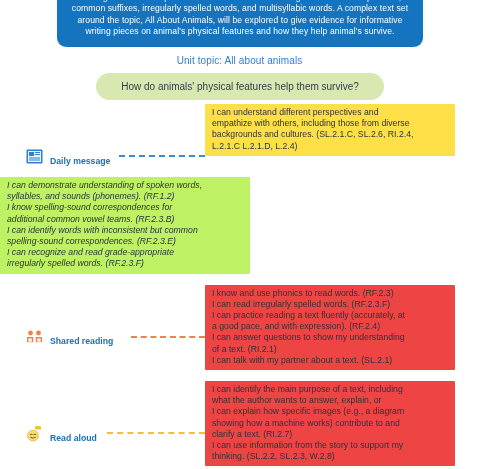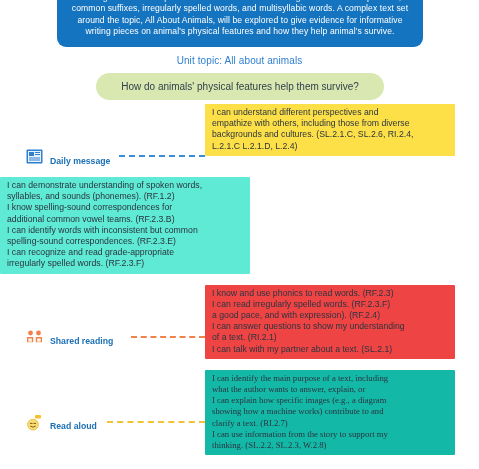--- a/index.html
+++ b/index.html
@@ -135,31 +135,31 @@
   }
   .outcome-line { display: block; }
 
   
   .theme-blue .dash-line { border-top-color: #3a8dd4; }
   .theme-blue .outcome-box { background: #fde047; }
   .theme-blue .row-label { color: #1a6fb5; }
 
   
   .theme-green .dash-line { border-top-color: #7cba40; }
-  .theme-green .outcome-box { background: #5eead4; }
+  .theme-green .outcome-box { background: #bef264; font-style: italic; }
   .theme-green .row-label { color: #1a6fb5; }
 
   
   .theme-orange .dash-line { border-top-color: #f0814a; }
   .theme-orange .outcome-box { background: #ef4444; }
   .theme-orange .row-label { color: #1a6fb5; }
 
   
   .theme-yellow .dash-line { border-top-color: #f2c230; }
-  .theme-yellow .outcome-box { background: #14b8a6; font-family: Liberation Serif, serif; }
+  .theme-yellow .outcome-box { background: #ef4444; }
   .theme-yellow .row-label { color: #1a6fb5; }
 
   
   .dash-w1 { width: 86px; }
   .dash-w2 { width: 66px; }
   .dash-w3 { width: 74px; }
   .dash-w4 { width: 98px; }
 </style>
 </head>
 <body>
@@ -226,20 +226,21 @@
             <rect x="2.3" y="8.4" width="3.6" height="3.4" fill="#fdf0e4"></rect>
             <rect x="11.1" y="8.4" width="3.6" height="3.4" fill="#fdf0e4"></rect>
           </svg>
         </span>
         <span class="row-label">Shared reading</span>
         <span class="dash-line dash-w3"></span>
       </div>
       <div class="outcome-box">
         <span class="outcome-line">I know and use phonics to read words. (RF.2.3)</span>
         <span class="outcome-line">I can read irregularly spelled words. (RF.2.3.F)</span>
+        <span class="outcome-line">I can practice reading a text fluently (accurately, at</span>
         <span class="outcome-line">a good pace, and with expression). (RF.2.4)</span>
         <span class="outcome-line">I can answer questions to show my understanding</span>
         <span class="outcome-line">of a text. (RI.2.1)</span>
         <span class="outcome-line">I can talk with my partner about a text. (SL.2.1)</span>
       </div>
     </div>
 
     <div class="row theme-yellow">
       <div class="row-left">
         <span class="icon-slot">

